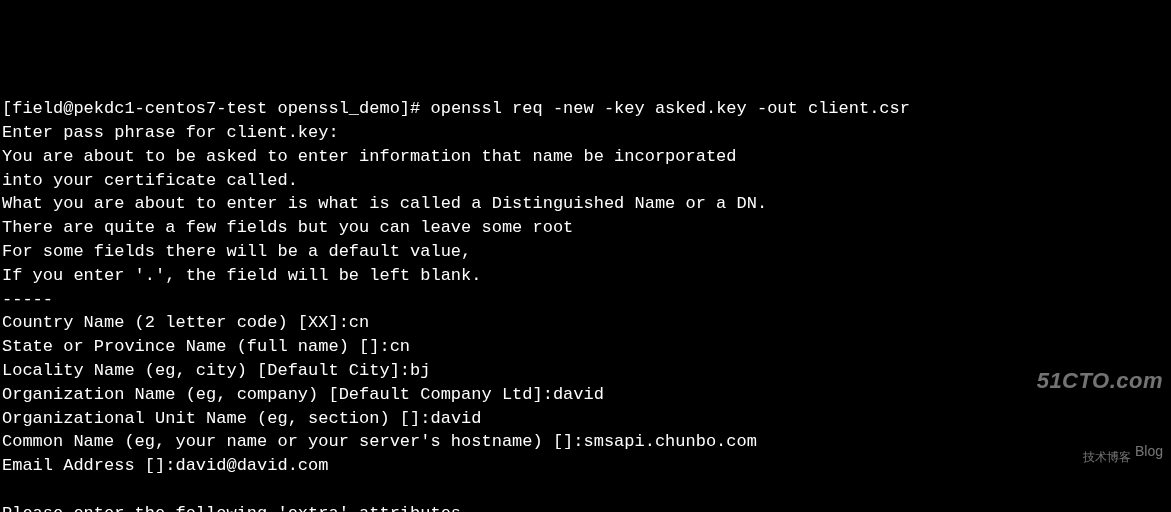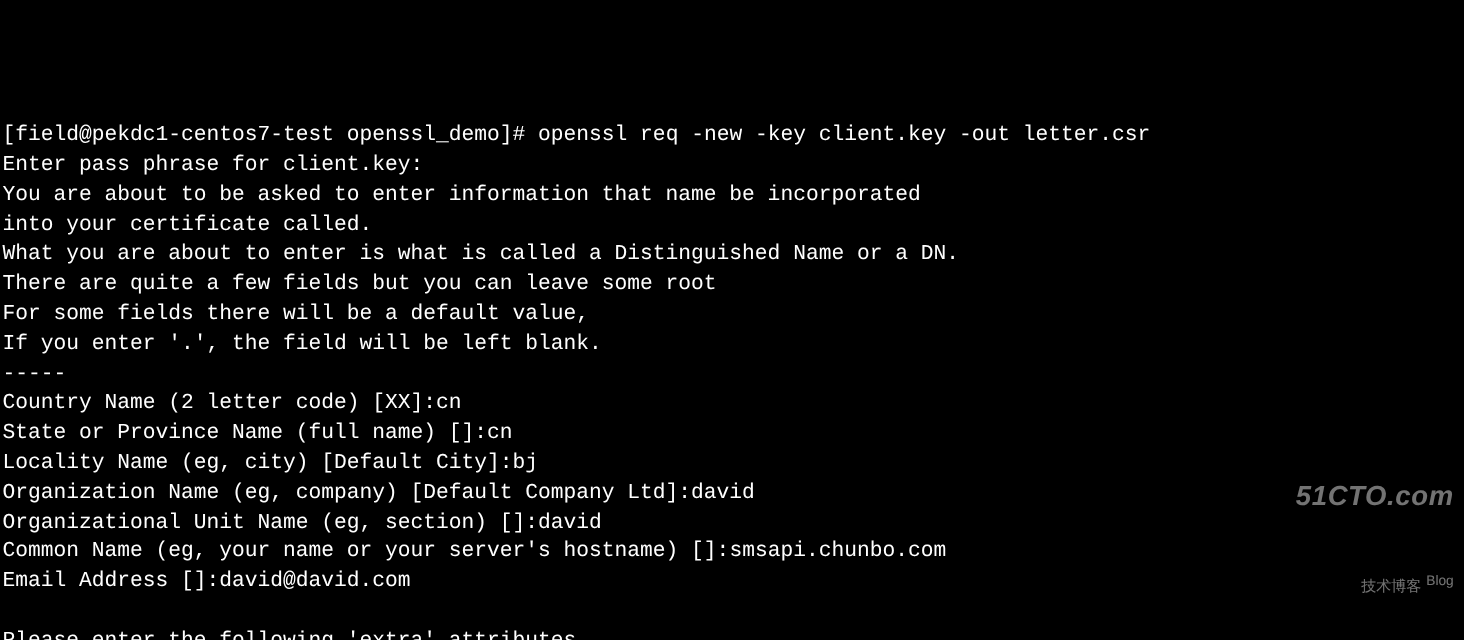--- a/index.html
+++ b/index.html
@@ -19,48 +19,48 @@
       overflow: hidden;
       position: relative;
       white-space: pre;
     }
     .terminal {
       position: relative;
     }
     .watermark {
       position: absolute;
       right: 8px;
-      bottom: 10px;
+      bottom: 22px;
       color: rgba(255,255,255,0.45);
       font-family: Arial, Helvetica, sans-serif;
       text-align: right;
       pointer-events: none;
     }
     .watermark .brand {
       font-size: 22px;
       font-style: italic;
       font-weight: bold;
       letter-spacing: 0.5px;
     }
     .watermark .sub {
       font-size: 12px;
       margin-top: -2px;
     }
     .watermark .blog {
-      font-size: 11px;
+      font-size: 14px;
       vertical-align: super;
       margin-left: 4px;
     }
   </style>
 </head>
 <body>
 
 
 
-<div class="terminal"><span>[field@pekdc1-centos7-test openssl_demo]# </span><span>openssl req -new -key client.key -out letter.csr</span>
+<div class="terminal"><span>[field@pekdc1-centos7-test openssl_demo]# </span><span>openssl req -new -key asked.key -out client.csr</span>
 <span>Enter pass phrase for client.key:</span>
 <span>You are about to be asked to enter information that name be incorporated</span>
 <span>into your certificate called.</span>
 <span>What you are about to enter is what is called a Distinguished Name or a DN.</span>
 <span>There are quite a few fields but you can leave some root</span>
 <span>For some fields there will be a default value,</span>
 <span>If you enter '.', the field will be left blank.</span>
 <span>-----</span>
 <span>Country Name (2 letter code) [XX]:</span><span>cn</span>
 <span>State or Province Name (full name) []:</span><span>cn</span>

